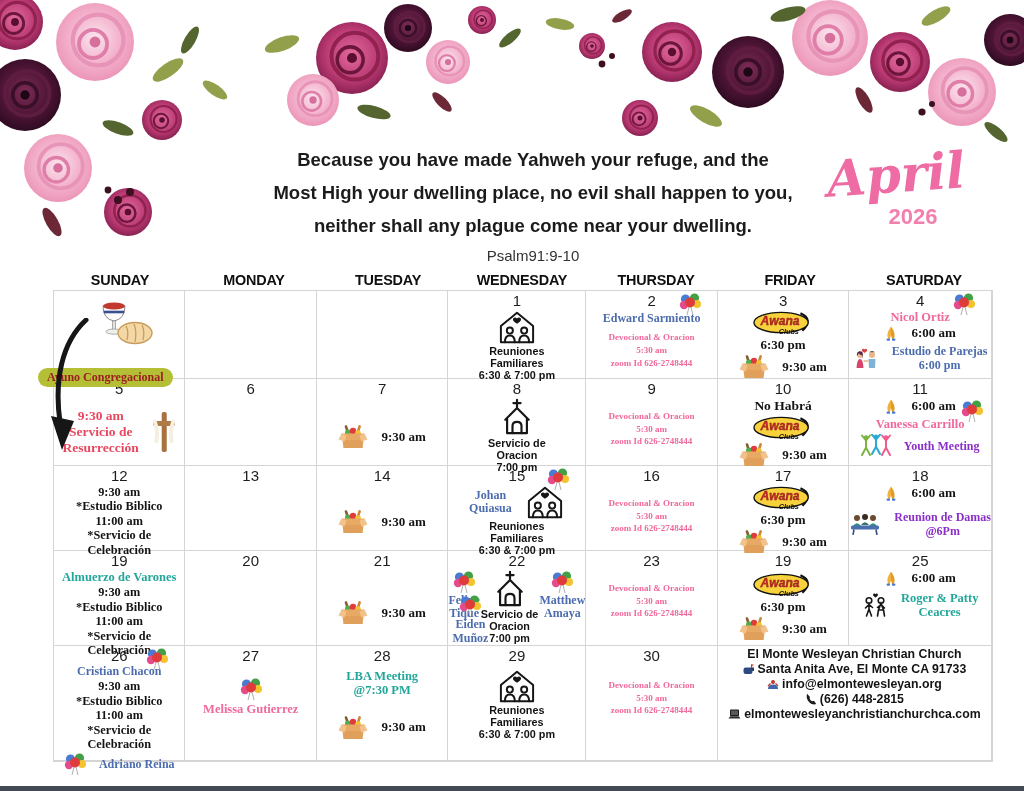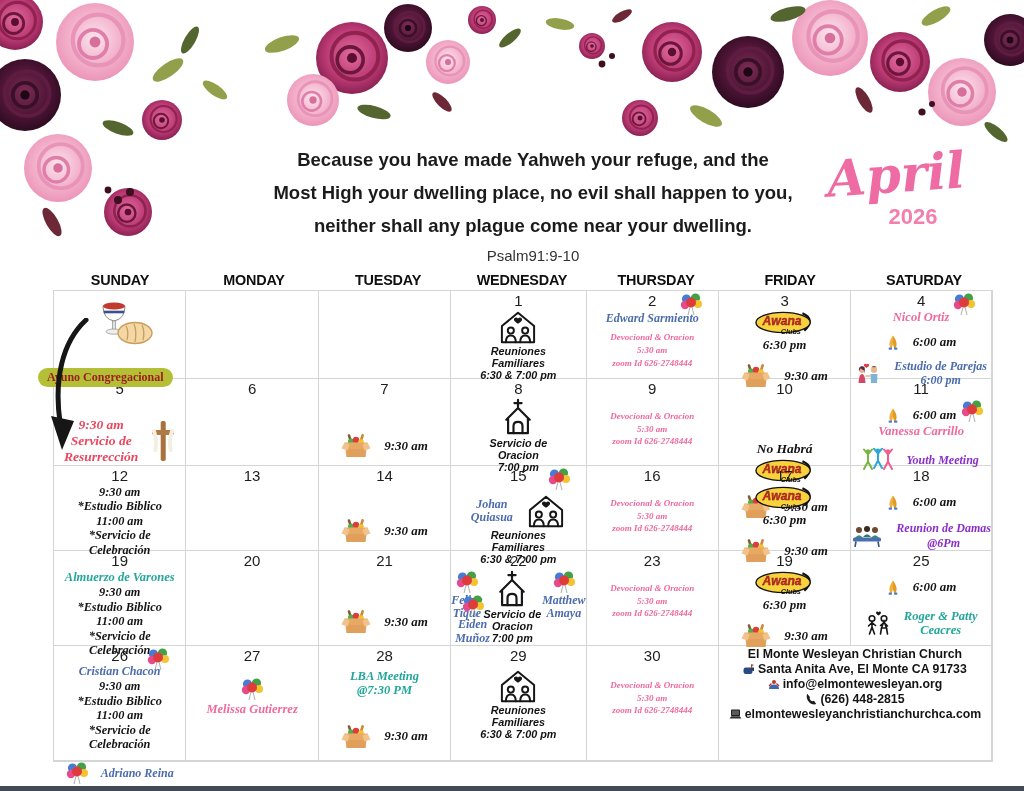--- a/index.html
+++ b/index.html
@@ -27,31 +27,31 @@
         grid-template-columns:repeat(7,1fr);grid-template-rows:88px 87px 85px 95px 115px;
         border:1px solid #d5d5d5;}
   .cell{position:relative;border-right:1px solid #d5d5d5;border-bottom:1px solid #d5d5d5;
         display:flex;flex-direction:column;align-items:center;padding-top:1px;}
   .cell.span2{grid-column:span 2;}
   .date{font-size:15px;color:#1d1d1d;line-height:17px;}
   .blk{margin-top:1px;}
   .cols{display:flex;gap:1px;align-items:flex-start;justify-content:center;}
   .cols .blk{margin-top:0;}
   .istack{display:flex;flex-direction:column;align-items:center;}
-  .irow{display:flex;align-items:center;gap:13px;margin-top:9px;}
-  .txt{text-align:center;font-style:italic;}
+  .irow{display:flex;align-items:center;gap:13px;}
+  .txt{text-align:center;}
   .ln{white-space:nowrap;}
   .pos-tr{position:absolute;top:1px;right:16px;margin:0;}
   .pos-r2{position:absolute;top:20px;right:8px;margin:0;}
   .pos-bl{position:absolute;left:4px;bottom:0px;margin:0;}
   .ic{display:inline-flex;line-height:0;}
   
   .t-time{font-family:"Liberation Serif",serif;font-weight:bold;font-size:13px;color:#141414;}
   .t-boldsans{font-weight:bold;font-size:10.8px;color:#121212;line-height:1.12;}
-  .t-boldserif{font-family:"Liberation Serif",serif;font-weight:bold;font-size:13.5px;color:#141414;margin-top:43px;}
+  .t-boldserif{font-family:"Liberation Serif",serif;font-weight:bold;font-size:13.5px;color:#141414;}
   .t-blue{font-family:"Liberation Serif",serif;font-weight:bold;font-size:12px;color:#4c6cae;line-height:1.12;}
   .t-pinkname{font-family:"Liberation Serif",serif;font-weight:bold;font-size:12.5px;color:#f0699c;line-height:1.15;}
   .t-pinksmall{font-family:"Liberation Serif",serif;font-weight:bold;font-size:9px;color:#f0699c;line-height:1.4;}
   .t-red{font-family:"Liberation Serif",serif;font-weight:bold;font-size:13.5px;color:#e9475f;line-height:1.18;}
   .t-blacklist{font-family:"Liberation Serif",serif;font-weight:bold;font-size:12.3px;color:#141414;line-height:1.17;}
   .t-teal{font-family:"Liberation Serif",serif;font-weight:bold;font-size:12.5px;color:#23a79a;line-height:1.15;}
   .t-purple{font-family:"Liberation Serif",serif;font-weight:bold;font-size:12px;color:#8b2fc9;line-height:1.2;}
   
   .ayuno-wrap{position:relative;width:100%;height:100%;}
   .ayuno-pill{position:absolute;left:-16px;bottom:-9px;background:#b5bf35;color:#9c1f22;

